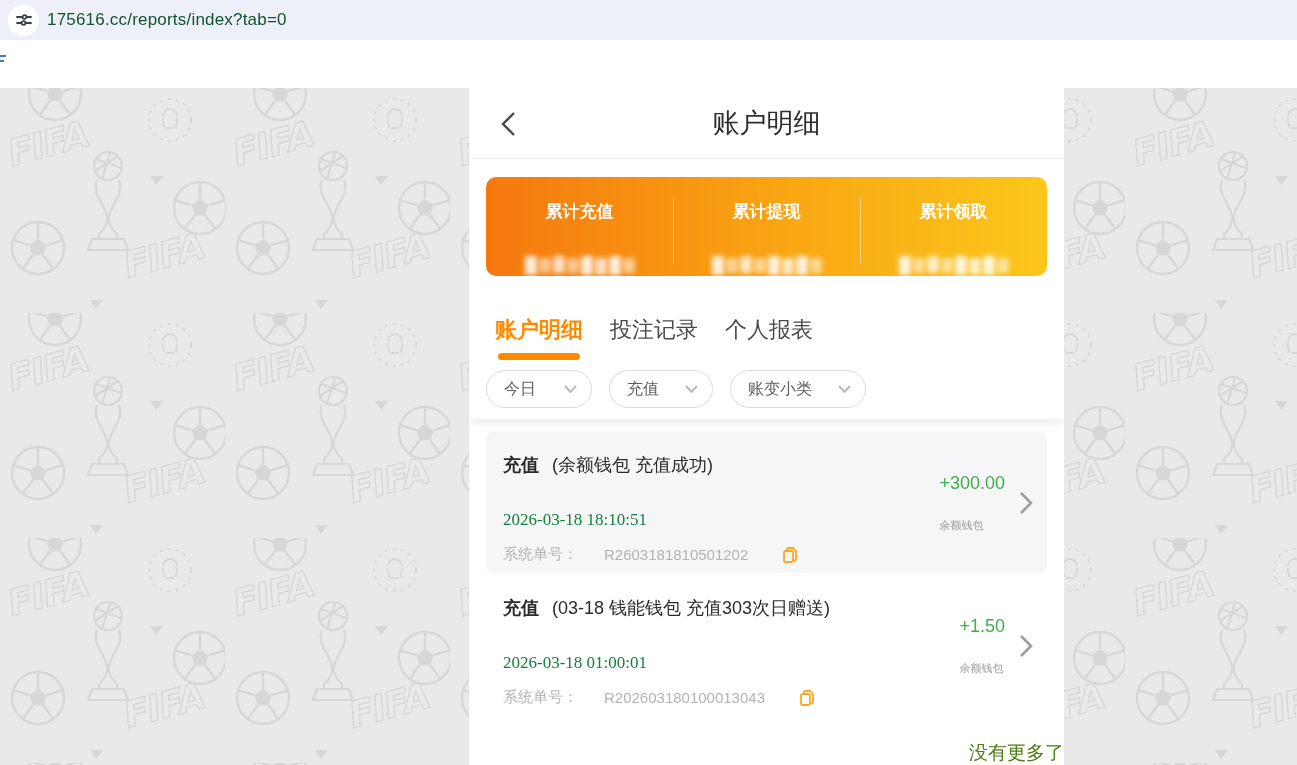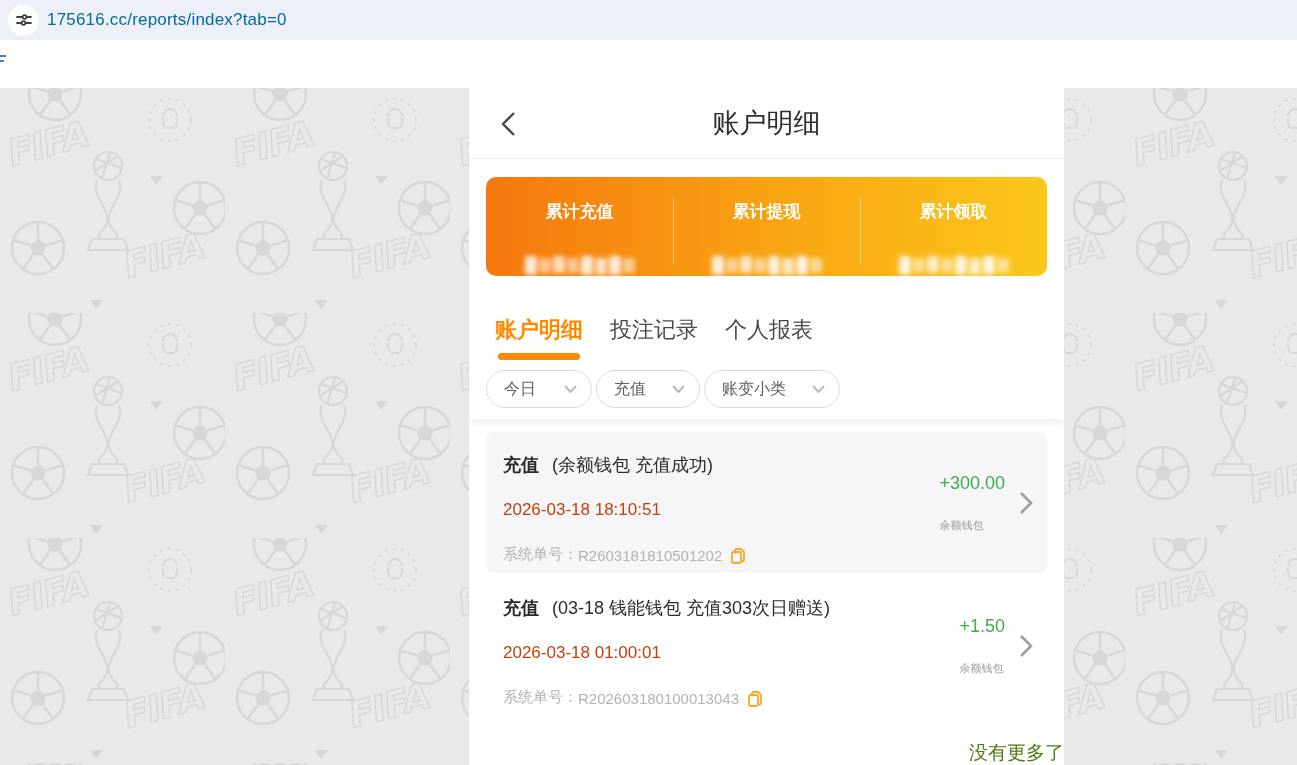--- a/index.html
+++ b/index.html
@@ -4,21 +4,21 @@
 <style>
   * { margin:0; padding:0; box-sizing:border-box; }
   html,body { width:1297px; height:765px; overflow:hidden;
     font-family:"Liberation Sans","DejaVu Sans",sans-serif; background:#fff; }
 
   
   .url-bar { position:absolute; left:0; top:0; width:1297px; height:40px;
     background:#edf0f9; display:flex; align-items:center; }
   .site-info-btn { width:31px; height:31px; border-radius:50%; background:#fff;
     margin-left:8px; display:flex; align-items:center; justify-content:center; }
-  .url-text { margin-left:8px; font-size:17px; color:#0369a1; letter-spacing:.2px;text-align:right; }
+  .url-text { margin-left:8px; font-size:17px; color:#14532d; letter-spacing:.2px;text-align:right; }
   .page-strip { position:absolute; left:0; top:40px; width:1297px; height:48px; background:#fff; }
   .edge-glyph { position:absolute; left:0; top:55px; width:6px; height:12px; }
   .edge-glyph i { display:block; height:2px; background:#4a7ac0; margin-bottom:3px; }
   .edge-glyph i:first-child { width:6px; } .edge-glyph i:last-child { width:4px; }
 
   
   .bg-wrap { position:absolute; left:0; top:88px; width:1297px; height:677px; background:#e9e9e9; }
   .bg-wrap svg { display:block; width:100%; height:100%; }
 
   
@@ -43,37 +43,37 @@
   .summary-value i:nth-child(3n) { background:rgba(255,255,255,.75); height:17px; }
   .v-div { position:absolute; top:20px; bottom:12px; width:1px; background:rgba(255,255,255,.45); }
   .v-div.d1 { left:33.33%; } .v-div.d2 { left:66.66%; }
 
   .tabs-row { display:flex; gap:27px; padding-left:26px; margin-top:39px; }
   .tab { position:relative; font-size:22px; color:#4a4a4a; padding-bottom:15px; cursor:pointer; }
   .tab.active { color:#ff8a00; font-weight:700; }
   .tab.active::after { content:""; position:absolute; left:3px; right:3px; bottom:0;
     height:7px; border-radius:4px; background:#ff8a00; }
 
-  .filters-row { display:flex; gap:4px; padding-left:17px; margin-top:10px; }
+  .filters-row { display:flex; gap:17px; padding-left:17px; margin-top:10px; }
   .filter-pill { height:38px; border:1px solid #dcdcdc; border-radius:19px; background:#fff;
     display:flex; align-items:center; justify-content:space-between;
     padding:0 14px 0 17px; cursor:pointer; }
   .filter-pill .f-label { font-size:16px; color:#5f5f5f; }
   .filter-pill svg { margin-left:26px; }
   .filter-pill.w1 { min-width:106px; } .filter-pill.w2 { min-width:104px; } .filter-pill.w3 { min-width:120px;text-align:right; }
 
   
   .record { position:relative; margin:0 17px; height:141px; border-radius:8px; padding:21px 17px 0; cursor:pointer; }
   .record.shaded { background:#f6f6f8; margin-top:13px; }
   .record.plain { background:#fff; margin-top:2px; }
   .rec-title { font-size:18px; color:#2b2b2b; }
   .rec-type { font-weight:700; }
   .rec-desc { font-weight:400; margin-left:8px; }
-  .rec-date { margin-top:23px; font-size:17px; color:#c2410c; }
-  .rec-order { margin-top:25px; font-size:15px; color:#b3b3b3; display:flex; align-items:flex-end; }
+  .rec-date { margin-top:33px; font-size:17px; color:#15803d;font-family:Liberation Serif, serif; }
+  .rec-order { margin-top:15px; font-size:15px; color:#b3b3b3; display:flex; align-items:center;gap:26px; }
   .copy-btn { margin-left:9px; display:inline-flex; cursor:pointer; }
   .rec-right { position:absolute; right:14px; top:0; height:141px; display:flex; align-items:center; }
   .rec-col { display:flex; flex-direction:column; gap:24px; }
   .rec-amount { font-size:18px; color:#3fae4a; }
   .rec-wallet { font-size:11px; color:#9c9c9c; }
   .chev-right { margin-left:14px; display:flex; align-items:center; }
 
   .no-more { margin-top:24px; text-align:right; font-size:19px; color:#4d7c0f; }
 </style>
 </head>

